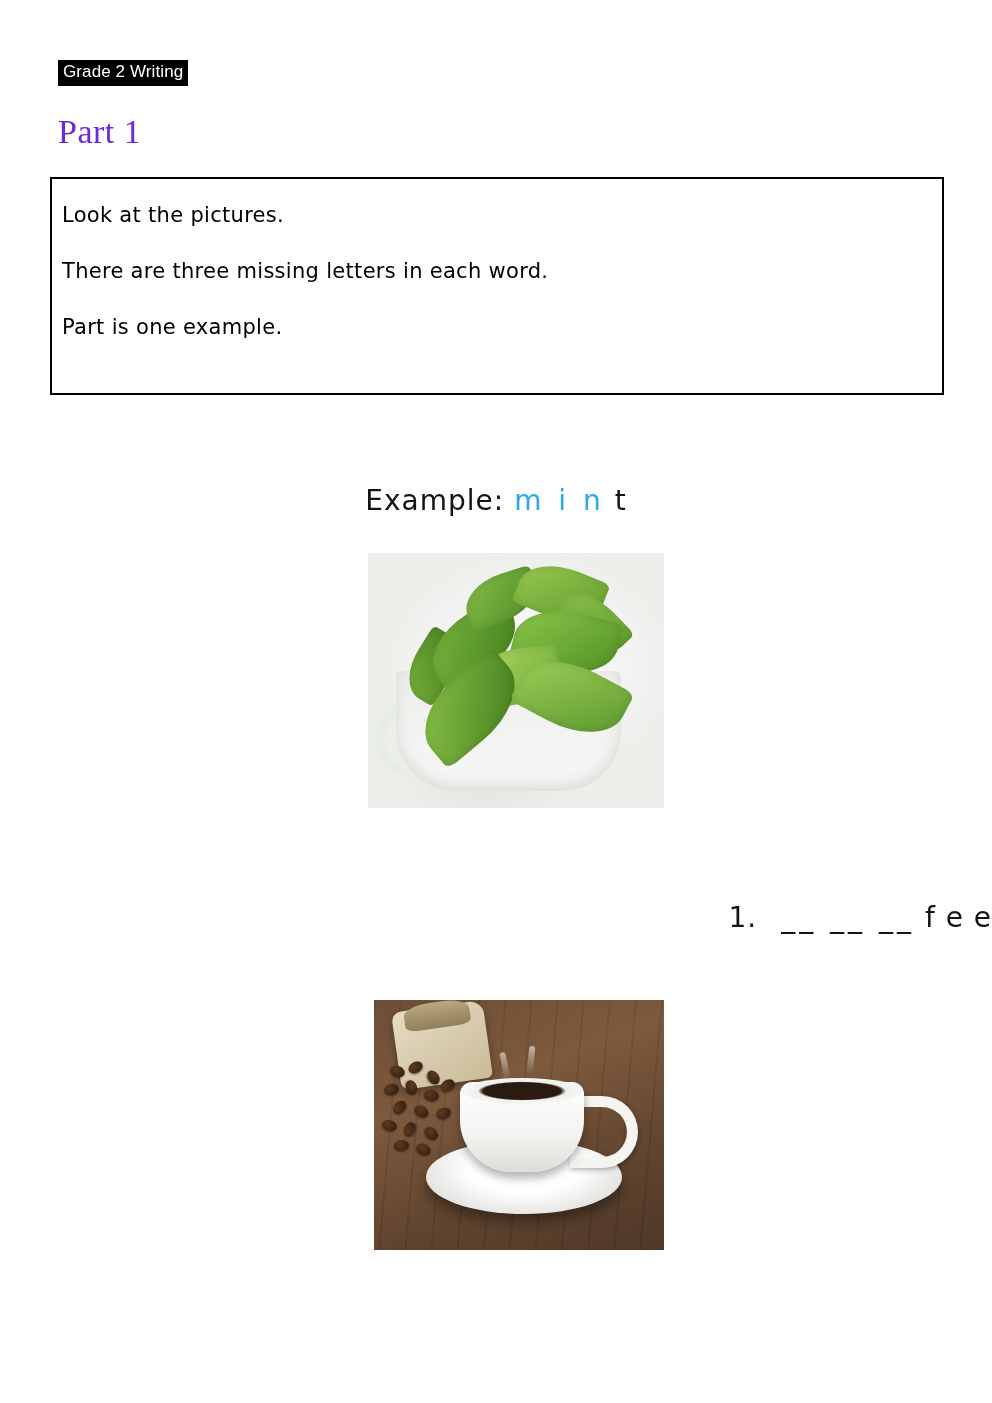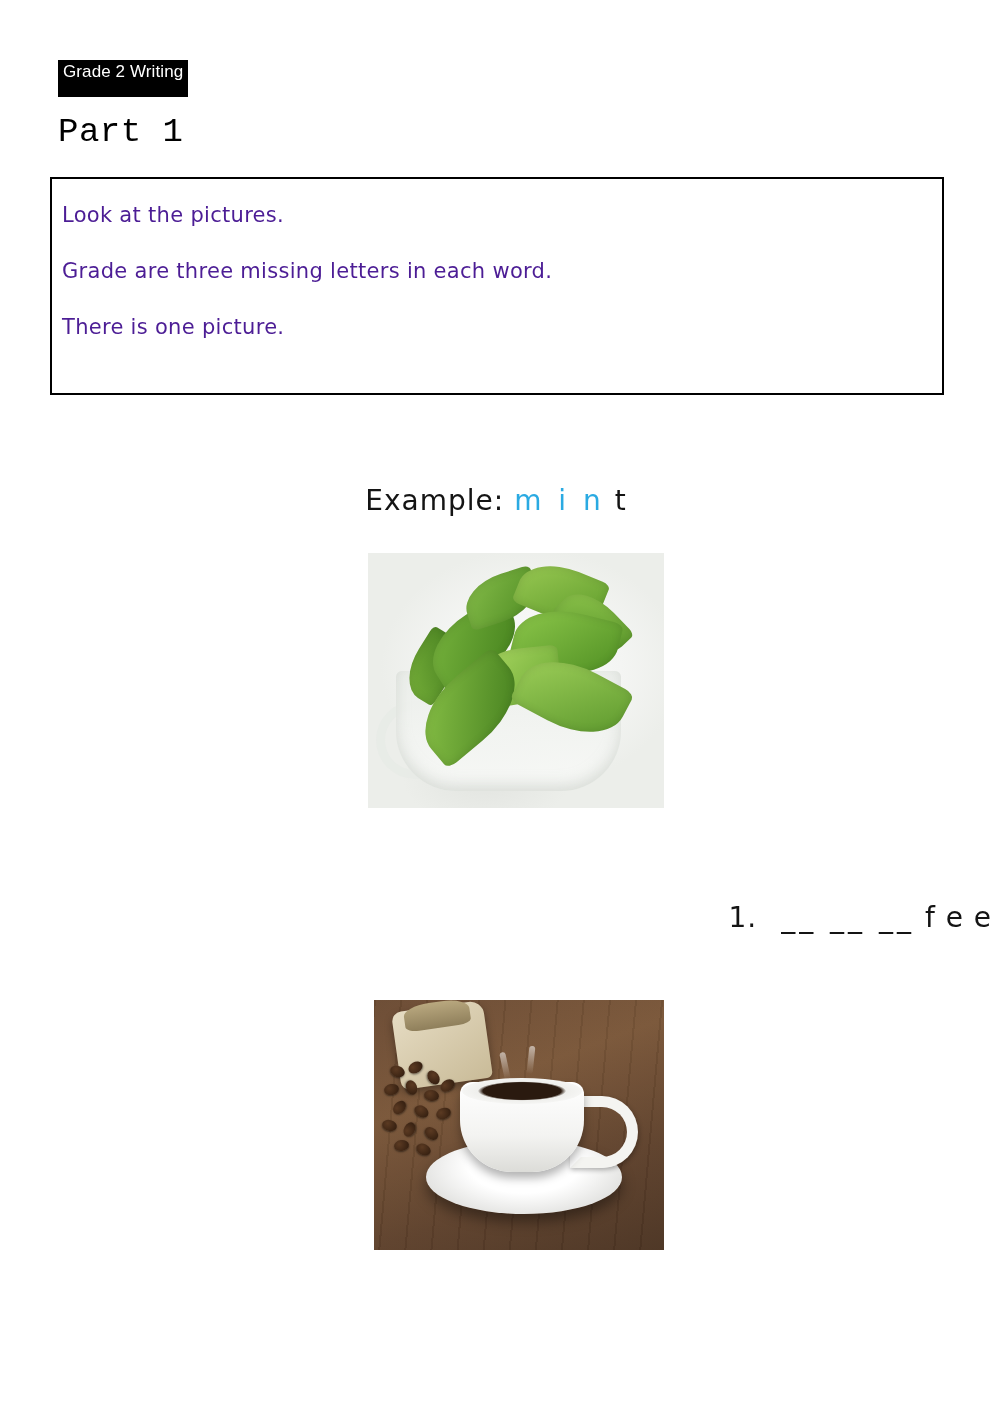--- a/index.html
+++ b/index.html
@@ -25,36 +25,36 @@
 
   
   .doc-tag {
     position: absolute;
     left: 58px;
     top: 60px;
     background: #000000;
     color: #ffffff;
     font-size: 17px;
     line-height: 22px;
-    padding: 1px 5px 14px 5px;
+    padding: 1px 5px 3px 5px;
     letter-spacing: 0.1px;
     font-family: "Liberation Sans", sans-serif;
     white-space: nowrap;
   }
 
   
   .part-title {
     position: absolute;
     left: 58px;
     top: 112px;
     font-size: 34px;
     line-height: 40px;
-    font-family: Liberation Mono, monospace;
+    font-family: Liberation Serif, serif;
     font-weight: 400;
-    color: #000000;
+    color: #6d28d9;
     letter-spacing: 0.5px;
   }
 
   
   .instruction-box {
     position: absolute;
     left: 50px;
     top: 177px;
     width: 894px;
     height: 218px;
@@ -65,21 +65,21 @@
   .instruction-list {
     position: absolute;
     left: 10px;
     top: 8px;
     right: 10px;
   }
   .instruction-line {
     font-family: "DejaVu Sans", sans-serif;
     font-size: 21px;
     line-height: 56px;
-    color: #4c1d95;
+    color: #000000;
     letter-spacing: 0.3px;
     white-space: nowrap;
   }
 
   
   .item {
     position: absolute;
     left: 0;
     width: 992px;
     text-align: center;
@@ -279,22 +279,22 @@
 
 <div class="page">
 
   <div class="doc-tag">Grade 2 Writing</div>
 
   <div class="part-title">Part 1</div>
 
   <div class="instruction-box">
     <div class="instruction-list">
       <div class="instruction-line">Look at the pictures.</div>
-      <div class="instruction-line">Grade are three missing letters in each word.</div>
-      <div class="instruction-line">There is one picture.</div>
+      <div class="instruction-line">There are three missing letters in each word.</div>
+      <div class="instruction-line">Part is one example.</div>
     </div>
   </div>
 
   <div class="item" style="top: 483px;">
     <div class="item-label">
       <span>Example:</span>
       <span class="answer">m i n</span>
       <span>t</span>
     </div>
   </div>

